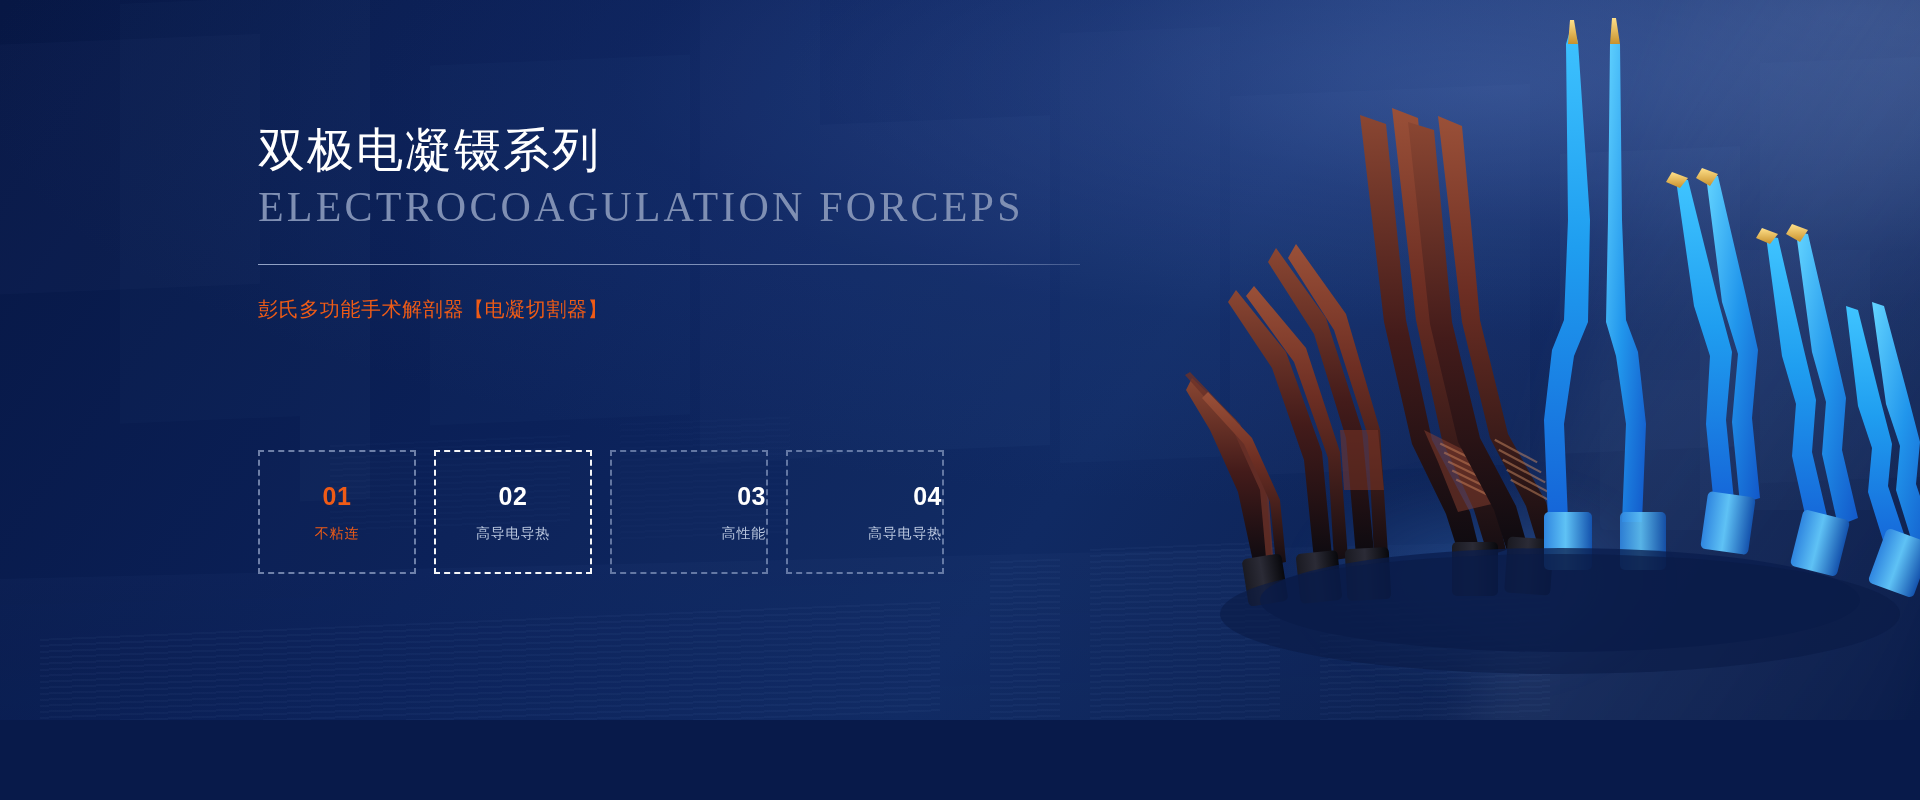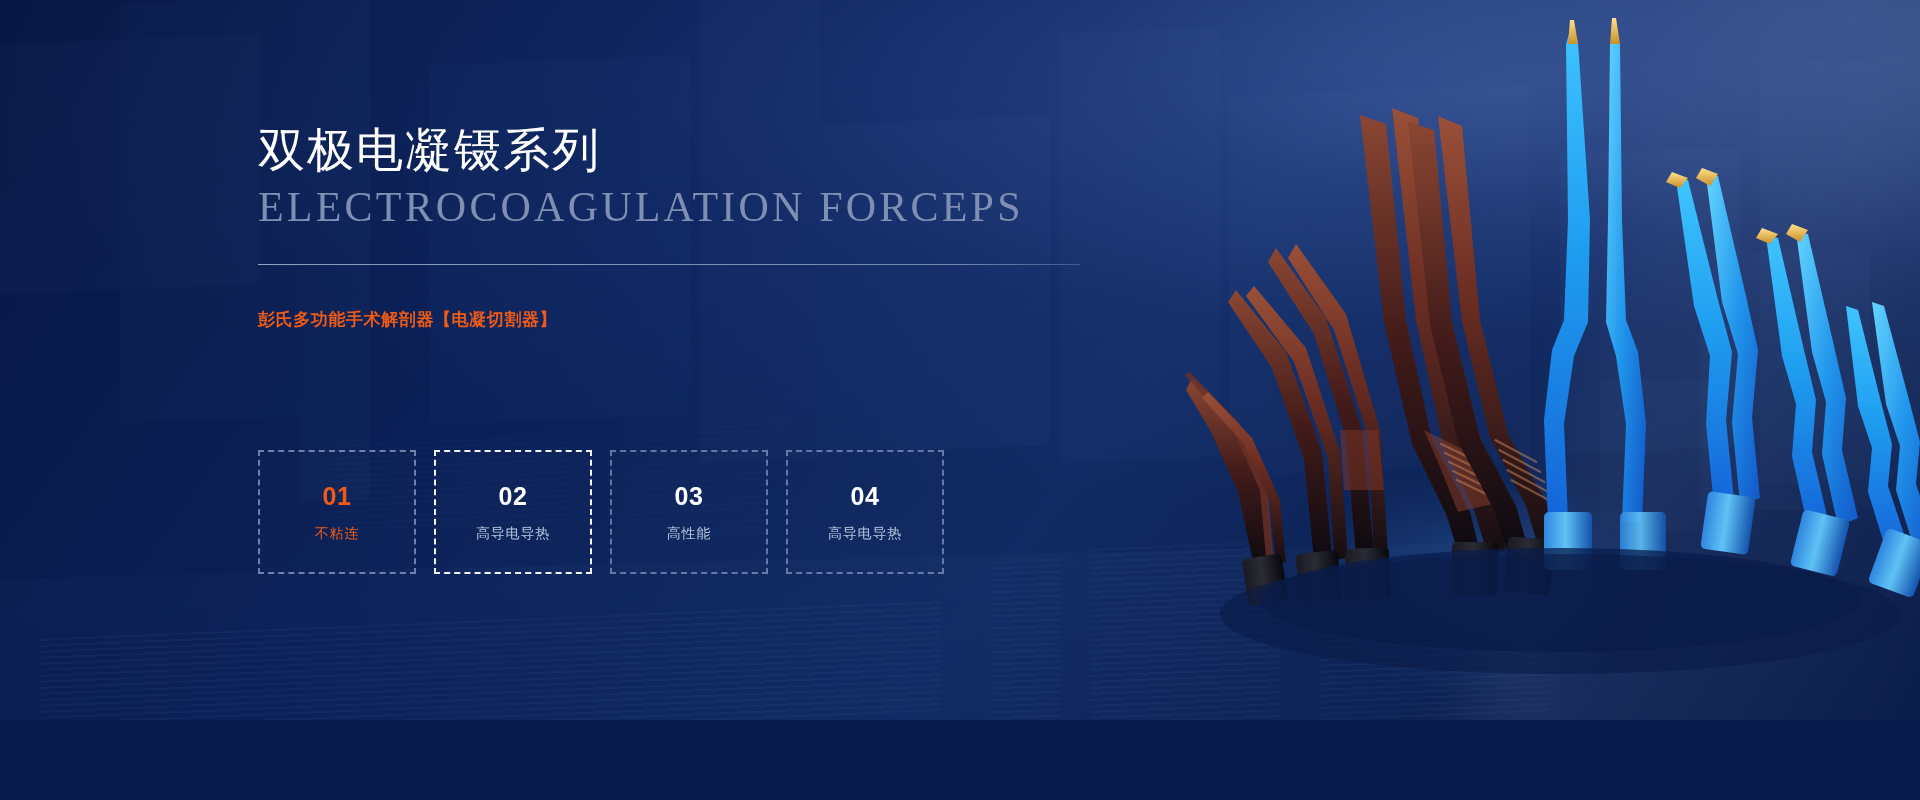--- a/index.html
+++ b/index.html
@@ -44,34 +44,34 @@
   }
   .title-en{
     margin-top:6px; font-size:42px; font-weight:300; color:#7f8fb3;
     letter-spacing:3.2px; line-height:1.15; white-space:nowrap;font-family:Liberation Serif, serif;
   }
   .divider{
     margin-top:32px; width:822px; height:1px;
     background:linear-gradient(90deg, rgba(190,205,235,.75), rgba(190,205,235,.55) 85%, rgba(190,205,235,.25));
   }
   .subtitle{
-    margin-top:43px; font-size:17px; font-weight:700; color:#ef5b16;
+    margin-top:31px; font-size:20px; font-weight:400; color:#ef5b16;
     letter-spacing:.6px; white-space:nowrap;
   }
 
   
   .features{ position:absolute; left:258px; top:450px; display:flex; gap:18px; }
   .feature{
     width:158px; height:124px;
     display:flex; flex-direction:column; align-items:center; justify-content:center;
     border:2px dashed rgba(190,205,235,0.55);
     background:rgba(255,255,255,0.012);
   }
   .feature.bright{ border-color:rgba(255,255,255,0.96); }
-  .feature.dim{ border-color:rgba(182,198,230,0.50); }
+  .feature.dim{ border-color:rgba(182,198,230,0.50);align-items:flex-end; }
   .feature .num{
     font-size:25px; font-weight:700; color:#ffffff; letter-spacing:.5px; line-height:1;
   }
   .feature .lbl{
     margin-top:17px; font-size:14px; font-weight:400; color:#b9c6de; letter-spacing:.8px; line-height:1;
   }
   .feature.accent .num{ color:#ef5b16; }
   .feature.accent .lbl{ color:#ef5b16; font-weight:400; }
 
   

